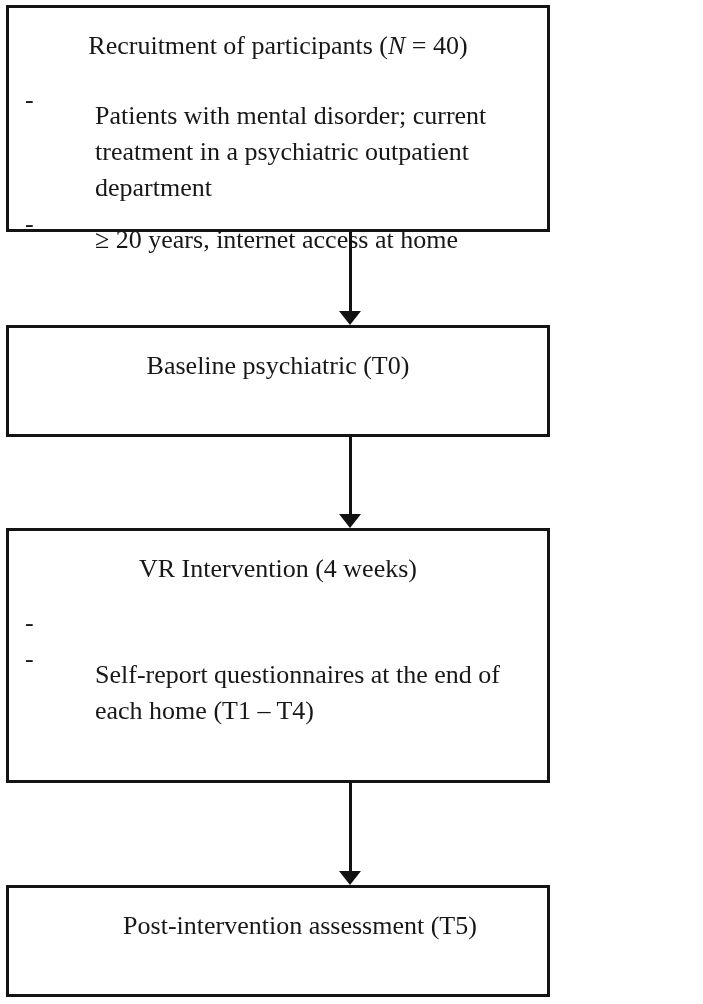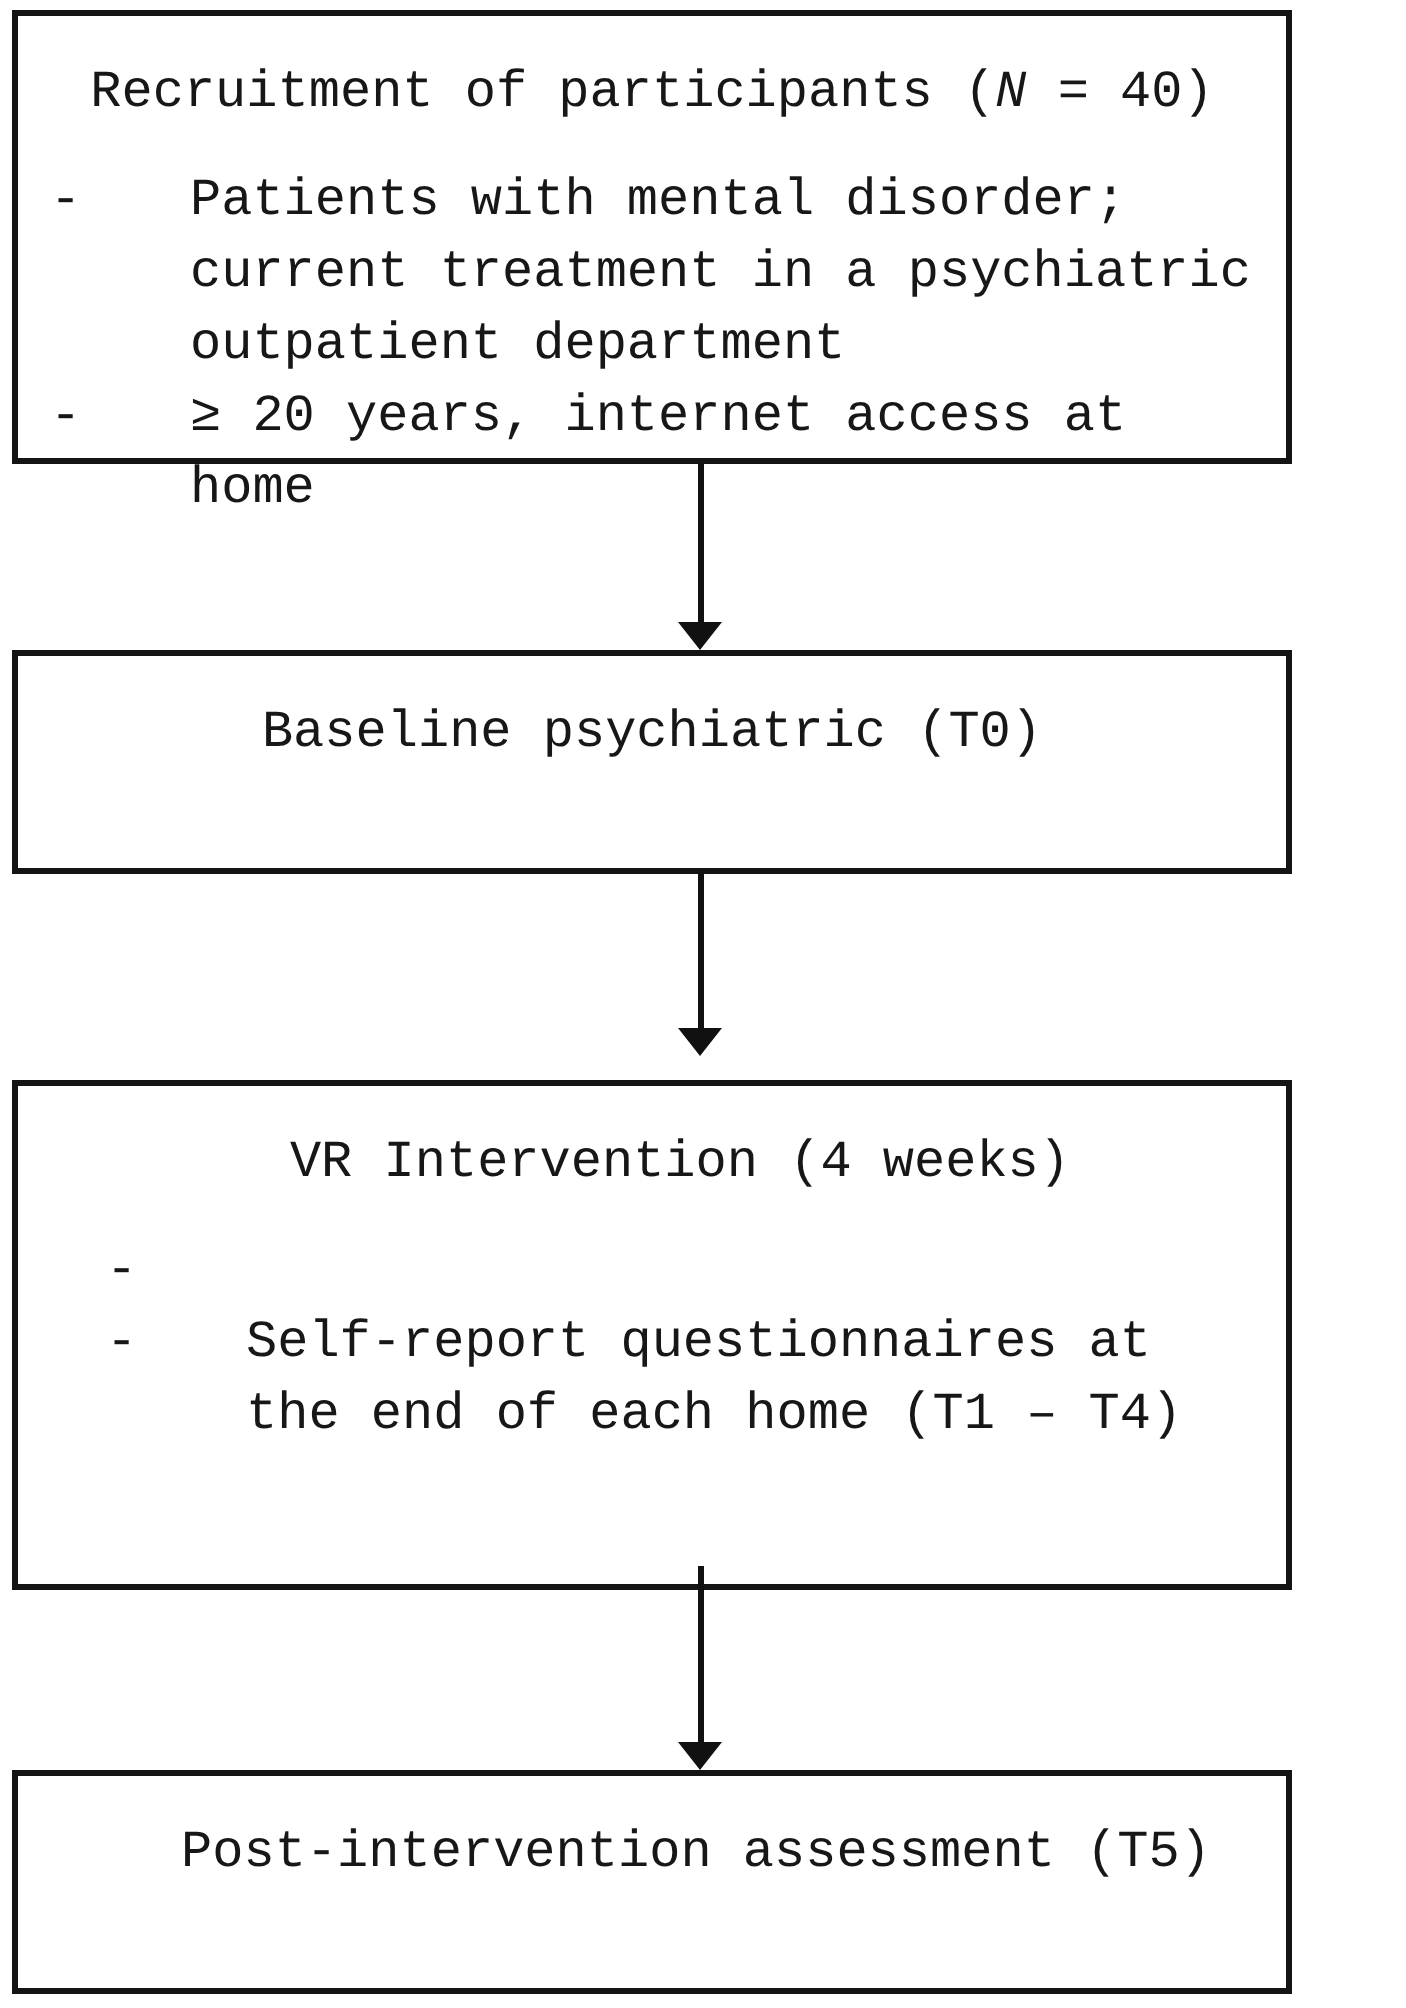--- a/index.html
+++ b/index.html
@@ -11,45 +11,45 @@
     background: #ffffff;
     font-family: "Liberation Serif", "DejaVu Serif", serif;
     color: #171717;
     font-size: 26px;
     line-height: 36px;
     overflow: hidden;
   }
   .box {
     position: absolute;
     left: 6px;
-    width: 640px;
+    width: 544px;
     border: 3px solid #141414;
     background: #ffffff;
-    font-family: Liberation Mono, monospace;
   }
   .box-1 { top: 5px;   height: 227px; }
   .box-2 { top: 325px; height: 112px; }
-  .box-3 { top: 540px; height: 255px; padding-left: 28px; }
+  .box-3 { top: 528px; height: 255px; }
   .box-4 { top: 885px; height: 112px; padding-left: 44px; }
   .title {
     margin-top: 20px;
     text-align: center;
     white-space: nowrap;
   }
   .italic { font-style: italic; }
   .bullets { margin-top: 18px; }
   .bullet { display: flex; align-items: flex-start; }
   .bullet .marker {
     flex: 0 0 86px;
     padding-left: 16px;
   }
   .bullet .text {
     flex: 1 1 auto;
     max-width: 580px;
     padding-right: 12px;
+    margin-top: 16px;
   }
   .arrow {
     position: absolute;
     left: 339px;
     width: 22px;
     display: flex;
     flex-direction: column;
     align-items: center;
   }
   .arrow-1 { top: 232px; height: 93px; }

